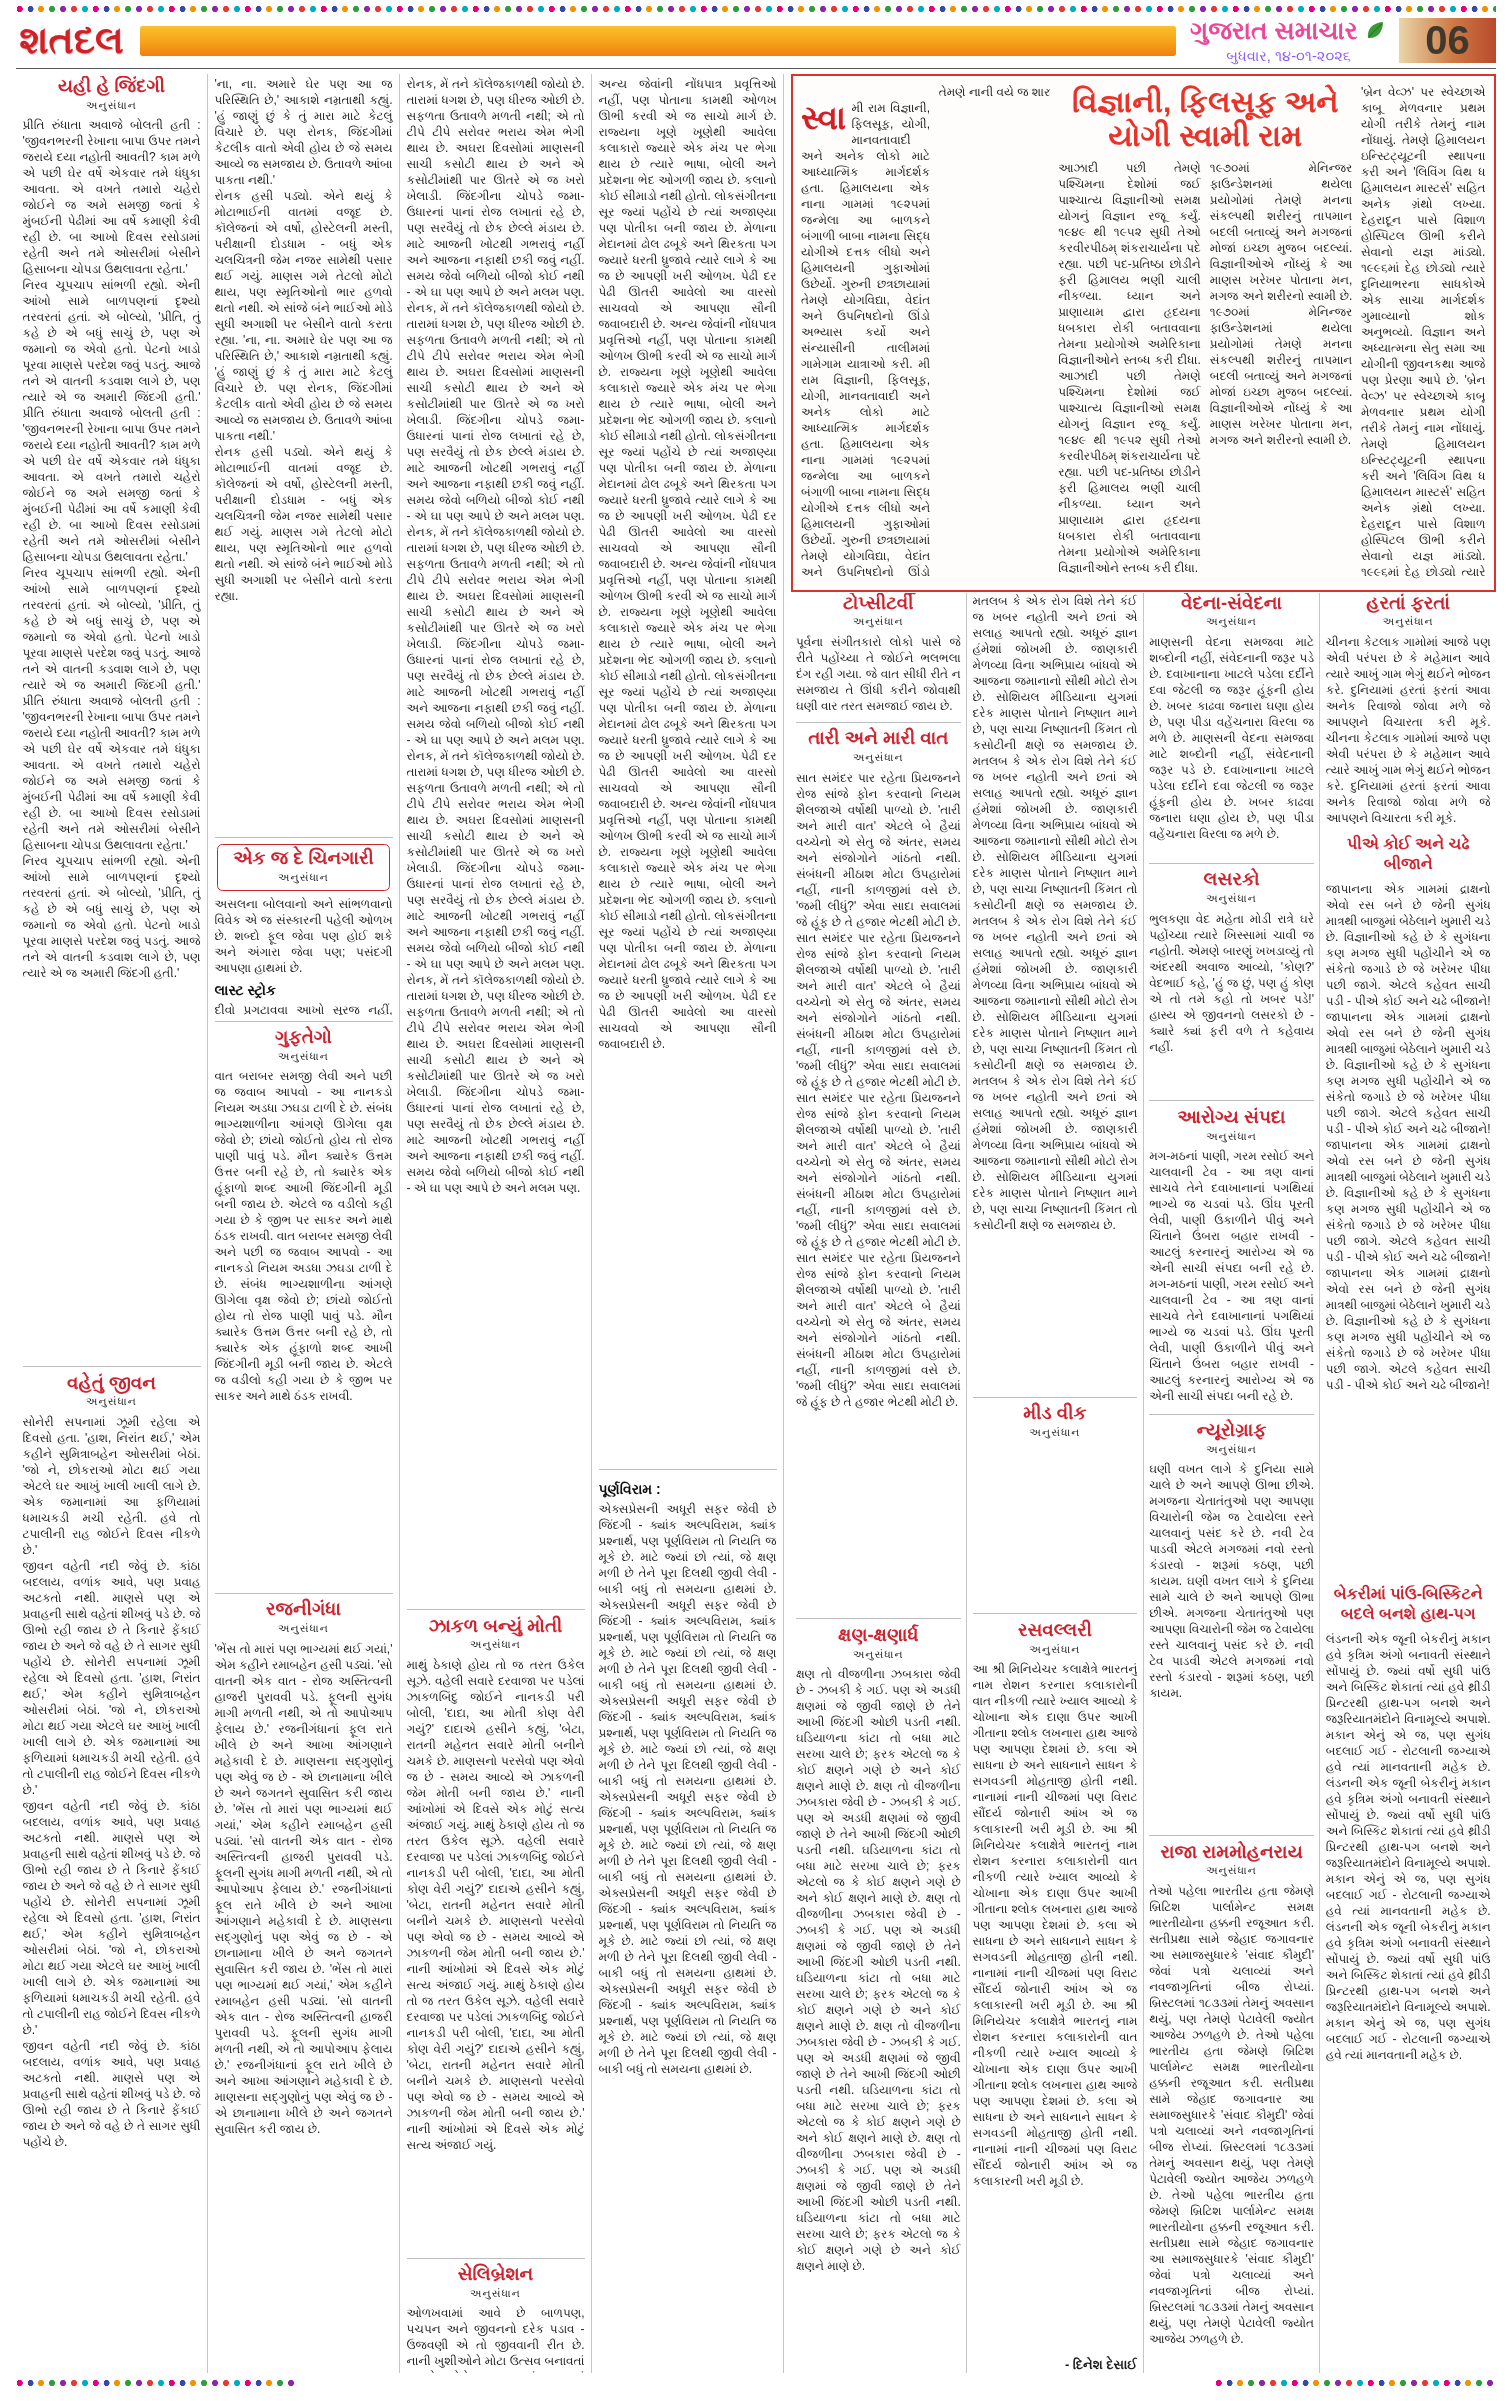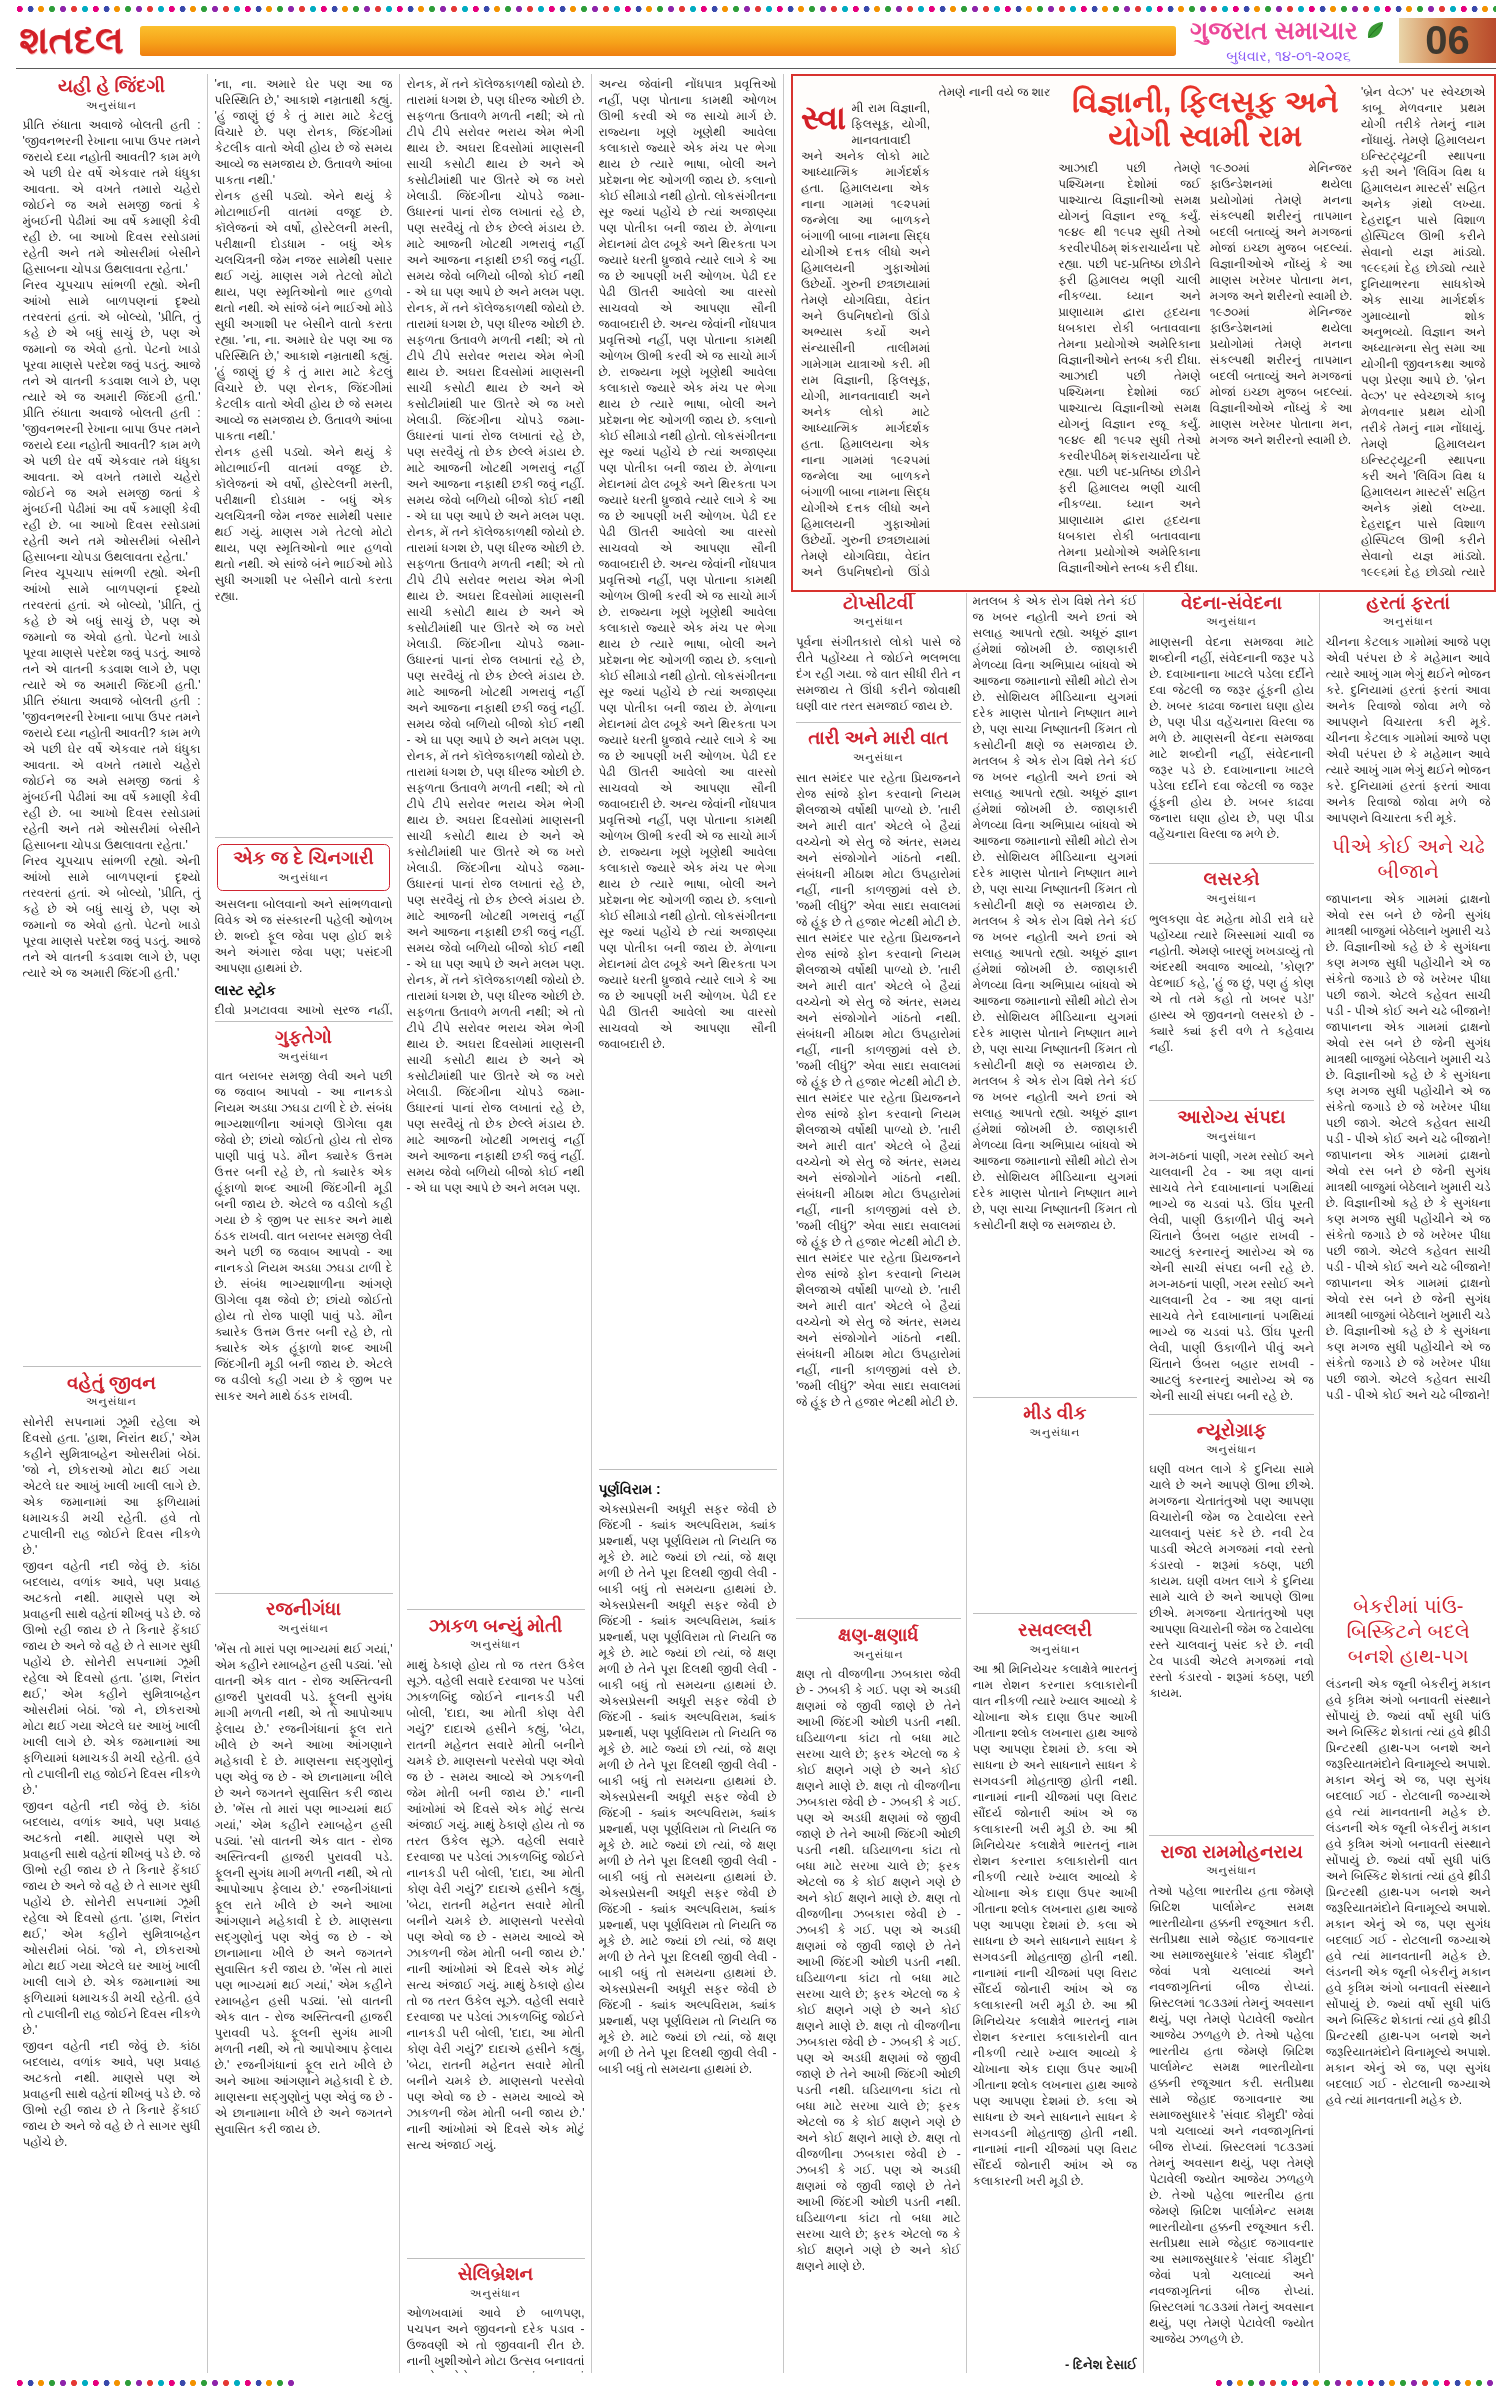--- a/index.html
+++ b/index.html
@@ -63,21 +63,21 @@
   .article + .article { border-top: 0.5px solid #bdbdbd; margin-top: 5.4px; padding-top: 5.4px; }
   .sec-title { color: #cf2430; font-size: 18.4px; font-weight: 800; text-align: center; line-height: 1.12; }
   .sec-tag { text-align: center; font-size: 10.8px; color: #2a2a2a; margin: 2.2px 0 5.4px; letter-spacing: 1.1px; }
   .boxed-head { border: 1.1px solid #cf2430; border-radius: 5.4px; padding: 3.2px 4.3px 1.1px; margin: 0 2.2px 5.4px; }
   .art-body {
     font-size: 12px; line-height: 16px; text-align: justify;
     white-space: pre-line; overflow: hidden; flex: 1 1 auto;
   }
   .art-body.fixed { flex: 0 0 auto; }
   .inline-sub { font-weight: 800; font-size: 14px; margin: 5.4px 0 3.2px; color: #101010; flex: 0 0 auto; }
-  .red-sub { color: #cf2430; font-weight: 400; font-size: 20px; line-height: 1.25; text-align: center; margin: 6.5px 0; flex: 0 0 auto; }
+  .red-sub { color: #cf2430; font-weight: 700; font-size: 16px; line-height: 1.25; text-align: center; margin: 6.5px 0; flex: 0 0 auto; }
   .byline { text-align: right; font-weight: 800; font-size: 13px; margin-top: 5.4px; flex: 0 0 auto; }
   
   .feature {
     border: 2.2px solid #d8332e; height: 518px; flex: 0 0 auto;
     padding: 8.6px; display: flex; gap: 8.6px; overflow: hidden; background: #fffdfb;
   }
   .fcol { overflow: hidden; font-size: 12px; line-height: 16px; text-align: justify; white-space: pre-line; }
   .f1 { width: 129px; flex: 0 0 129px; }
   .f2 { width: 111px; flex: 0 0 111px; display: flex; flex-direction: row; overflow: hidden; }
   .fmain { width: 294px; flex: 0 0 294px; display: flex; flex-direction: column; overflow: hidden; }

